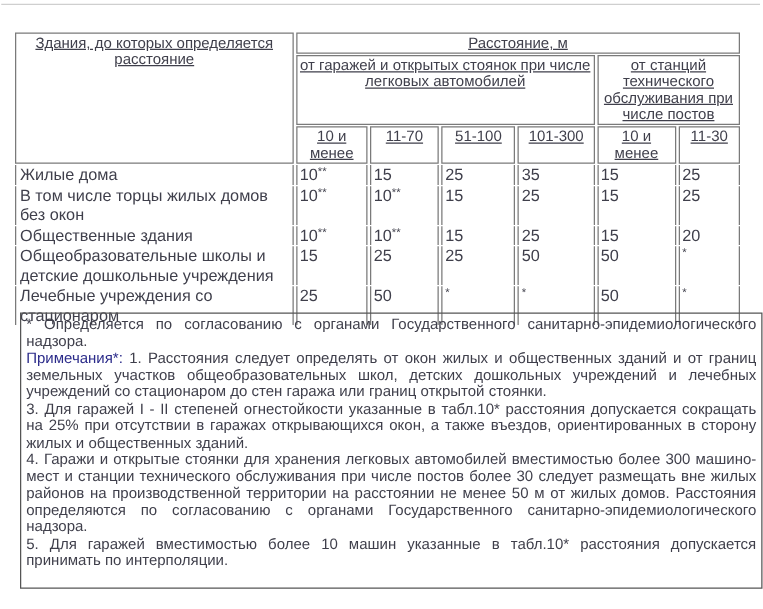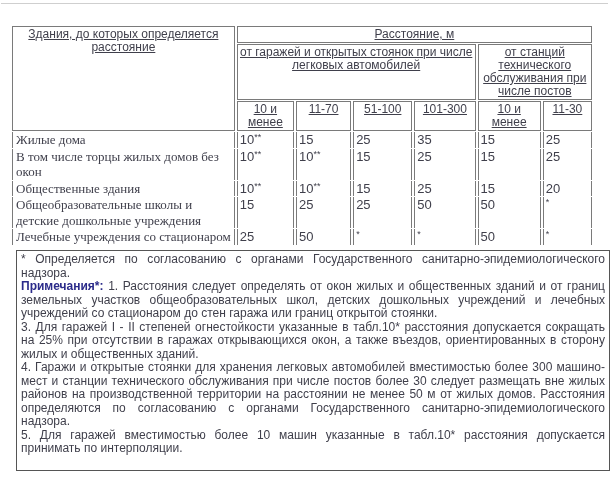--- a/index.html
+++ b/index.html
@@ -29,30 +29,30 @@
     font-weight:normal;text-align:center;vertical-align:top;
     padding:1px;font-size:12px;line-height:13px;color:var(--text);text-decoration:underline;
   }
   th.buildings-cell{font-size:13px;line-height:16px;padding-top:4px;}
   th.distance-cell{font-size:13px;line-height:14px;}
   tbody td{
     border-left:1px solid var(--border);border-right:1px solid var(--border);
     font-size:13px;line-height:15.5px;vertical-align:top;text-align:left;
     padding:0 2px;color:var(--text);overflow:hidden;white-space:normal;
   }
-  tbody td.row-label{text-align:left;padding-left:3px;font-family:Liberation Serif, serif;}
+  tbody td.row-label{text-align:left;padding-left:3px;}
   sup{font-size:9px;line-height:0;vertical-align:4px;letter-spacing:0;}
   .notes-box{
     position:absolute;left:16px;top:250px;width:584px;height:217px;
     border:1px solid var(--notes_border);
     padding:2px 4px 0 4px;font-size:12px;line-height:13.5px;
     overflow:hidden;color:var(--text);
   }
   .note{text-align:justify;}
-  .note-label{color:var(--note_label);font-weight:bold;}
+  .note-label{color:var(--note_label);font-weight:normal;}
 </style>
 </head>
 <body>
 
 <div class="top-rule"></div>
 
 <table class="main">
   <colgroup>
     <col style="width:222px">
       <col style="width:57px">

